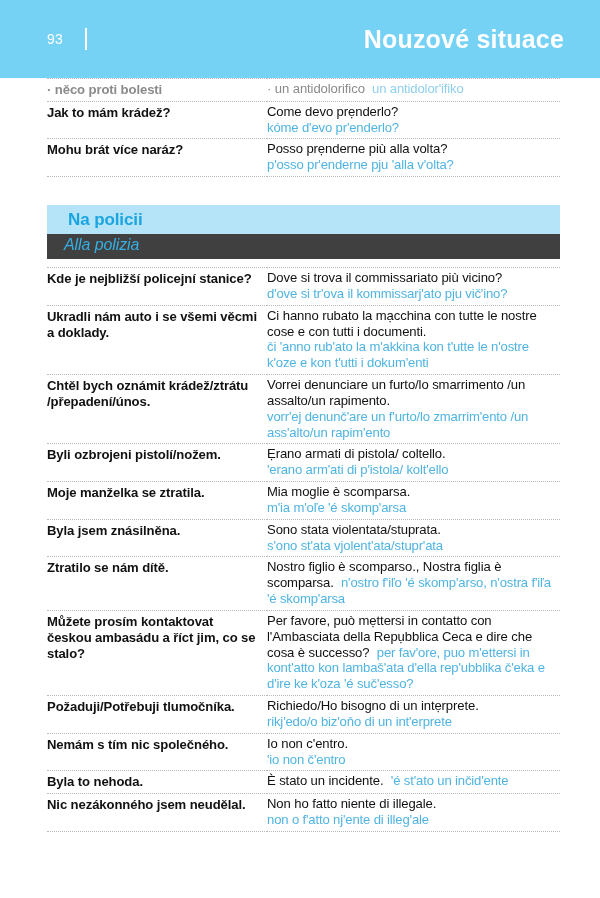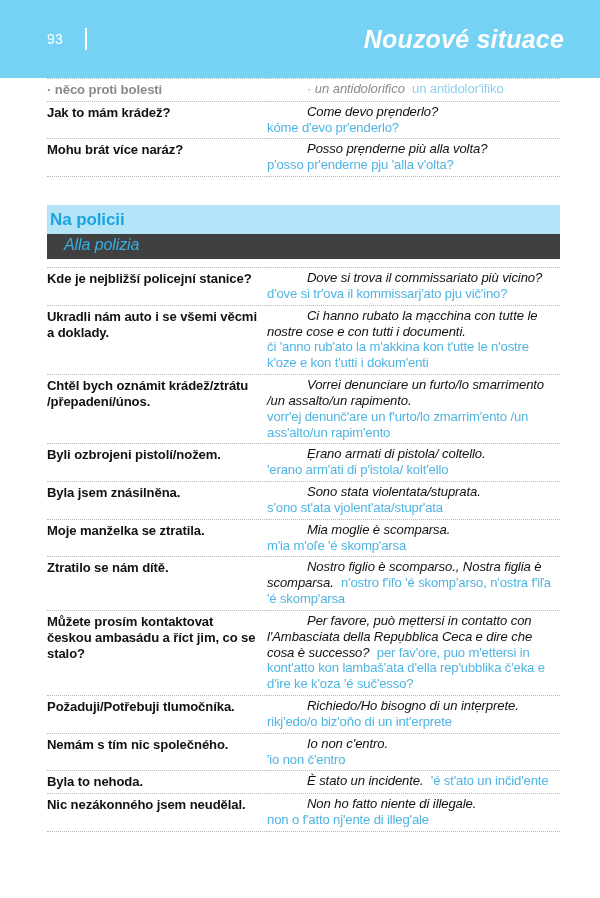--- a/index.html
+++ b/index.html
@@ -34,21 +34,20 @@
     height: 22px;
     background: #ffffff;
     margin-left: 22px;
   }
   .header-title {
     margin-left: auto;
     margin-right: 36px;
     color: #ffffff;
     font-size: 25px;
     font-weight: bold;
-    font-style: italic;
     letter-spacing: 0.2px;
   }
 
   
   .page-body {
     padding: 0 40px 0 47px;
     box-sizing: border-box;
     width: 600px;
   }
 
@@ -73,44 +72,42 @@
     line-height: 1.21;
     letter-spacing: -0.1px;
   }
   .it-cell {
     vertical-align: top;
     padding: 2px 0 3px 0;
     font-size: 13.1px;
     line-height: 1.21;
   }
   .it-text {
-    font-style: italic;
     color: #111111;
     letter-spacing: -0.1px;
-    margin-left: 40px;
   }
   .ph-text {
     color: #4fb4e2;
     font-style: normal;
     letter-spacing: -0.15px;
   }
   
   .phrase-row.muted .cz-cell { color: #8a8a8a; font-weight: bold; }
   .phrase-row.muted .it-text { color: #8a8a8a; }
   .phrase-row.muted .ph-text { color: #8fcfee; }
 
   
   .section-header {
     margin-top: 28px;
     margin-bottom: 8px;
     width: 513px;
   }
   .section-band-top {
     background: #b5e3f7;
-    padding: 5px 0 4px 3px;
+    padding: 5px 0 4px 21px;
   }
   .section-band-bottom {
     background: #404040;
     padding: 2px 0 5px 17px;
   }
   .section-cz {
     color: #1aa5e0;
     font-size: 17px;
     font-weight: bold;
     letter-spacing: -0.1px;
@@ -171,28 +168,28 @@
         </tr>
         <tr class="phrase-row">
           <td class="cz-cell">Chtěl bych oznámit krádež/ztrátu /přepadení/únos.</td>
           <td class="it-cell"><span class="it-text">Vorrei denunciare un furto/lo smarrimento /un assalto/un rapimento.</span><br><span class="ph-text">vorr'ej denunč'are un f'urto/lo zmarrim'ento /un ass'alto/un rapim'ento</span></td>
         </tr>
         <tr class="phrase-row">
           <td class="cz-cell">Byli ozbrojeni pistolí/nožem.</td>
           <td class="it-cell"><span class="it-text">Ẹrano armati di pistola/ coltello.</span><br><span class="ph-text">'erano arm'ati di p'istola/ kolt'ello</span></td>
         </tr>
         <tr class="phrase-row">
+          <td class="cz-cell">Moje manželka se ztratila.</td>
+          <td class="it-cell"><span class="it-text">Mia moglie è scomparsa.</span><br><span class="ph-text">m'ia m'oľe 'é skomp'arsa</span></td>
+        </tr>
+        <tr class="phrase-row">
           <td class="cz-cell">Byla jsem znásilněna.</td>
           <td class="it-cell"><span class="it-text">Sono stata violentata/stuprata.</span><br><span class="ph-text">s'ono st'ata vjolent'ata/stupr'ata</span></td>
         </tr>
         <tr class="phrase-row">
-          <td class="cz-cell">Moje manželka se ztratila.</td>
-          <td class="it-cell"><span class="it-text">Mia moglie è scomparsa.</span><br><span class="ph-text">m'ia m'oľe 'é skomp'arsa</span></td>
-        </tr>
-        <tr class="phrase-row">
           <td class="cz-cell">Ztratilo se nám dítě.</td>
           <td class="it-cell"><span class="it-text">Nostro figlio è scomparso., Nostra figlia è scomparsa.</span>&nbsp;&nbsp;<span class="ph-text">n'ostro f'iľo 'é skomp'arso, n'ostra f'iľa 'é skomp'arsa</span></td>
         </tr>
         <tr class="phrase-row">
           <td class="cz-cell">Můžete prosím kontaktovat českou ambasádu a říct jim, co se stalo?</td>
           <td class="it-cell"><span class="it-text">Per favore, può mẹttersi in contatto con l'Ambasciata della Repụbblica Ceca e dire che cosa è successo?</span>&nbsp;&nbsp;<span class="ph-text">per fav'ore, puo m'ettersi in kont'atto kon lambaš'ata d'ella rep'ubblika č'eka e d'ire ke k'oza 'é suč'esso?</span></td>
         </tr>
         <tr class="phrase-row">
           <td class="cz-cell">Požaduji/Potřebuji tlumočníka.</td>
           <td class="it-cell"><span class="it-text">Richiedo/Ho bisogno di un intẹrprete.</span><br><span class="ph-text">rikj'edo/o biz'oňo di un int'erprete</span></td>

